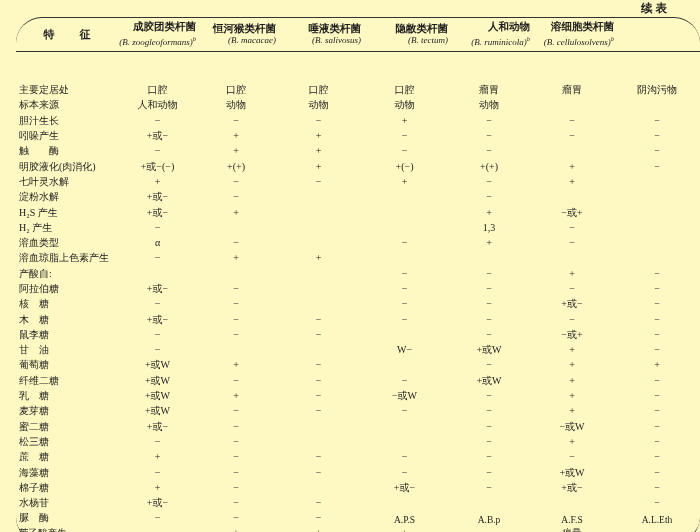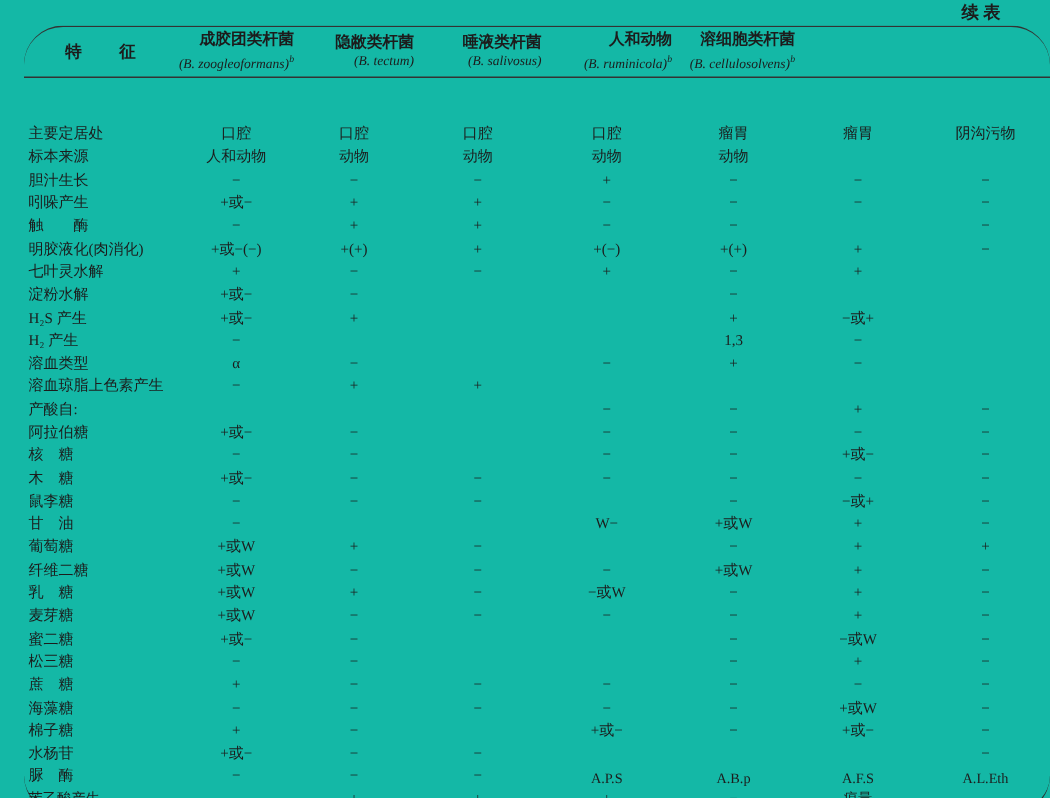--- a/index.html
+++ b/index.html
@@ -1,18 +1,18 @@
 <!DOCTYPE html>
 <html><head>
 <meta charset="utf-8">
 <style>
   html,body { margin:0; padding:0; }
   .page {
     width:700px; height:532px;
-    background:#14b8a6;
+    background:#fef9c3;
     font-family:"Liberation Serif","DejaVu Serif",serif;
     color:#1c1c1c;
     position:relative; overflow:hidden;
   }
   .continued {
     position:absolute; top:1px; right:30px;
     font-size:11.5px; letter-spacing:3px; font-weight:bold;
   }
   .table {
     position:absolute; left:16px; right:0; top:17px;
@@ -57,26 +57,30 @@
   <div class="continued">续表</div>
 
   <div class="table">
     <div class="thead grid" id="thead">
       <div class="th label-h">特　　征</div>
     <div class="th">
           <div class="cn">成胶团类杆菌</div>
           <div class="lt">(B. zoogleoformans)<sup>b</sup></div>
         </div>
         <div class="th">
+          <div class="cn">恒河猴类杆菌</div>
+          <div class="lt">(B. macacae)</div>
+        </div>
+        <div class="th">
+          <div class="cn">唾液类杆菌</div>
+          <div class="lt">(B. salivosus)</div>
+        </div>
+        <div class="th">
           <div class="cn">隐敝类杆菌</div>
           <div class="lt">(B. tectum)</div>
-        </div>
-        <div class="th">
-          <div class="cn">唾液类杆菌</div>
-          <div class="lt">(B. salivosus)</div>
         </div>
         <div class="th">
           <div class="cn">人和动物</div>
           <div class="lt">(B. ruminicola)<sup>b</sup></div>
         </div>
         <div class="th">
           <div class="cn">溶细胞类杆菌</div>
           <div class="lt">(B. cellulosolvens)<sup>b</sup></div>
         </div>
       </div>

